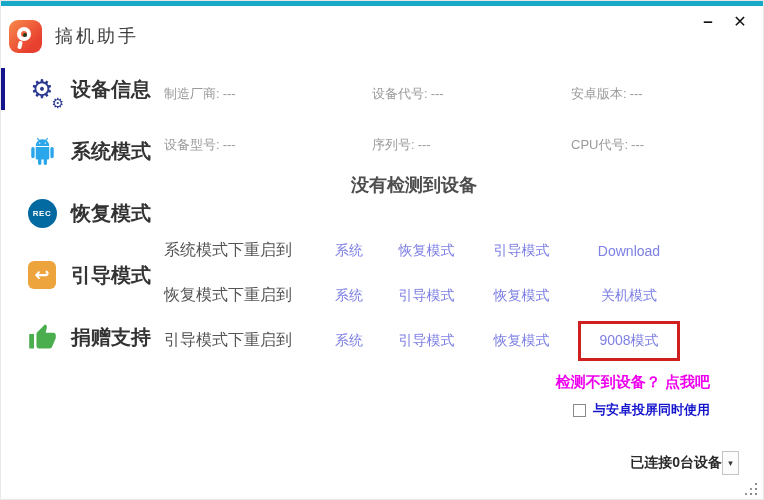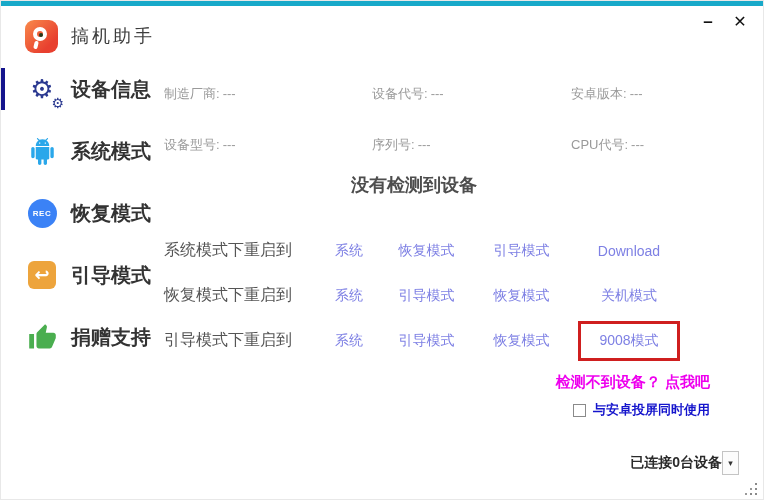--- a/index.html
+++ b/index.html
@@ -3,21 +3,21 @@
 <meta charset="utf-8">
 <style>
   * { margin:0; padding:0; box-sizing:border-box; }
   html,body { width:764px; height:500px; background:#fff; }
   .window {
     width:764px; height:500px; position:relative; background:#fff;
     border:1px solid #e8e8e8; overflow:hidden;
     font-family:"Liberation Sans","DejaVu Sans",sans-serif;
   }
   .top-accent { height:5px; background:#18a9c9; }
-  .titlebar { height:52px; display:flex; align-items:center; padding-left:24px; position:relative; }
+  .titlebar { height:52px; display:flex; align-items:center; padding-left:8px; position:relative; }
   .logo { width:33px; height:33px; border-radius:9px; position:relative; margin-top:8px;
           background:linear-gradient(135deg,#f98a4b 0%,#e8402f 75%); }
   .logo .ring { position:absolute; top:7px; left:8px; width:14px; height:14px;
                 border:4px solid #fff; border-radius:50%; }
   .logo .dot { position:absolute; top:13px; left:14px; width:4px; height:4px;
                background:#223a1e; border-radius:50%; }
   .logo .stem { position:absolute; left:9px; top:21px; width:4px; height:8px;
                 background:#fff; border-radius:2px; transform:rotate(14deg); }
   .app-title { margin-left:13px; margin-top:8px; font-size:18px; color:#3c3c3c; letter-spacing:3px; }
   .win-controls { position:absolute; top:7px; right:14px; display:flex; gap:14px; }
@@ -29,21 +29,21 @@
   .sidebar { width:148px; flex:none; }
   .side-item { height:62px; display:flex; align-items:center; position:relative; cursor:pointer; }
   .active-bar { position:absolute; left:0; top:10px; width:4px; height:42px; background:#14148c; }
   .icon-box { width:32px; height:32px; margin-left:25px; flex:none;
               display:flex; align-items:center; justify-content:center; }
   .side-label { margin-left:13px; font-size:20px; font-weight:bold; color:#333; white-space:nowrap; }
 
   .gears { position:relative; color:#2b3990; font-size:26px; line-height:1;
            font-family:"DejaVu Sans",sans-serif; }
   .gear-sm { position:absolute; right:-6px; bottom:-5px; font-size:14px; }
-  .rec-circle { width:29px; height:29px; border-radius:50%; background:#3b82f6; color:#fff;
+  .rec-circle { width:29px; height:29px; border-radius:50%; background:#0369a1; color:#fff;
                 font-size:8px; font-weight:bold; letter-spacing:.5px;
                 display:flex; align-items:center; justify-content:center; }
   .back-square { width:28px; height:28px; border-radius:6px; background:#eda43c; color:#fff;
                  font-size:18px; font-weight:bold; display:flex; align-items:center; justify-content:center;
                  font-family:"DejaVu Sans",sans-serif; line-height:1; }
   .grid-icon { display:grid; grid-template-columns:12px 12px; grid-template-rows:12px 12px; gap:3px; }
   .grid-icon i { background:#d4247e; display:block; }
 
   .content { flex:1; position:relative; }
   .info-grid { position:absolute; top:27px; left:15px;

